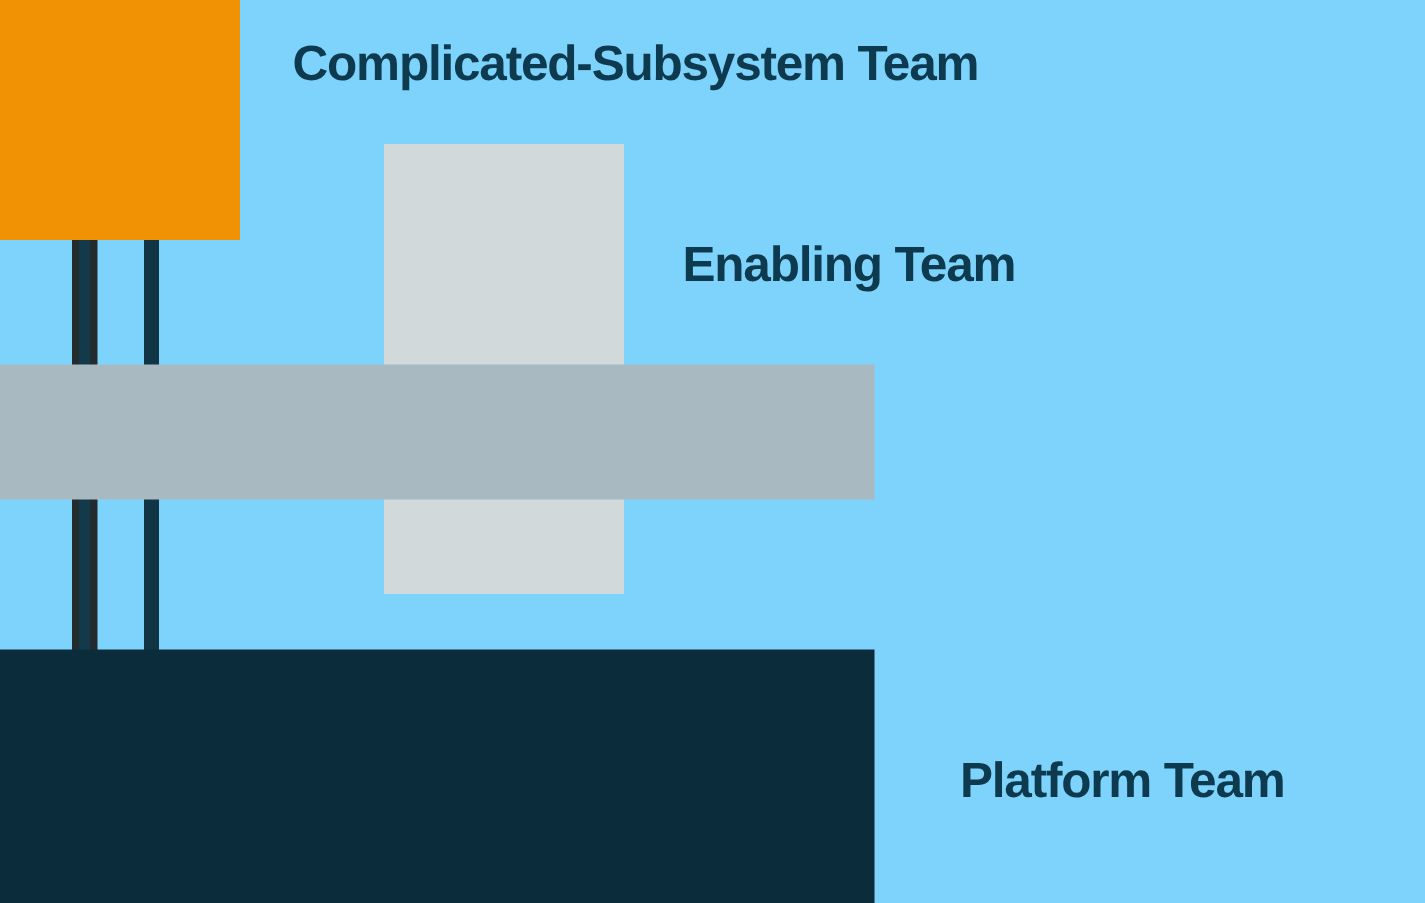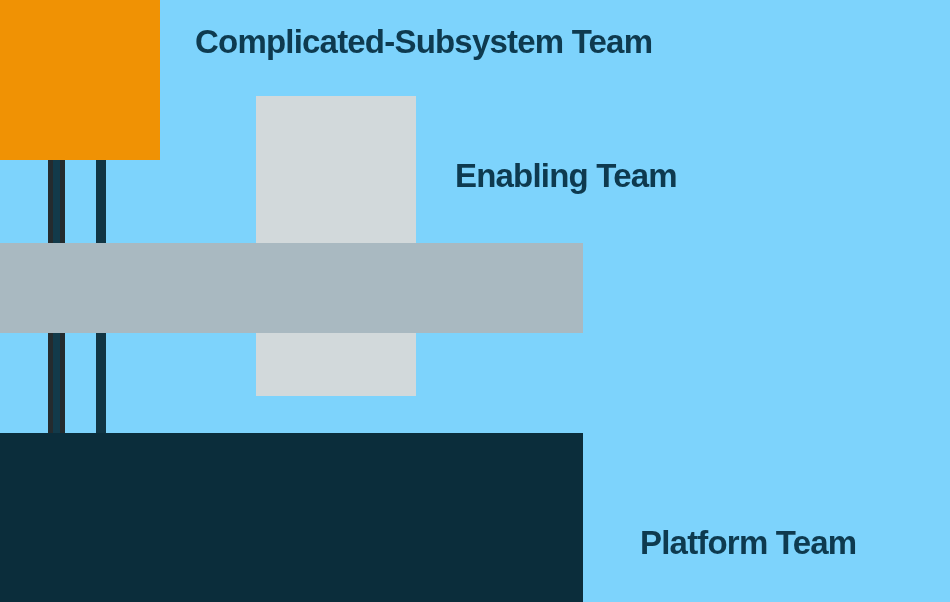--- a/index.html
+++ b/index.html
@@ -62,21 +62,21 @@
     font-size: 33px;
     letter-spacing: -0.8px;
     color: #0E3A4F;
     white-space: nowrap;
     z-index: 3;
     line-height: 1;
   }
   .label-complicated { left: 195px; top: 25px; }
   .label-enabling    { left: 438px; top: 159px; margin-left: 17px; }
   .label-stream      { left: 637px; top: 272px; }
-  .label-platform    { left: 640px; top: 526px; }
+  .label-platform    { left: 640px; top: 503px; }
 </style>
 </head>
 <body>
 
 <div class="canvas">
 
   <div class="shape box-complicated"></div>
 
   <div class="shape box-enabling"></div>
 

